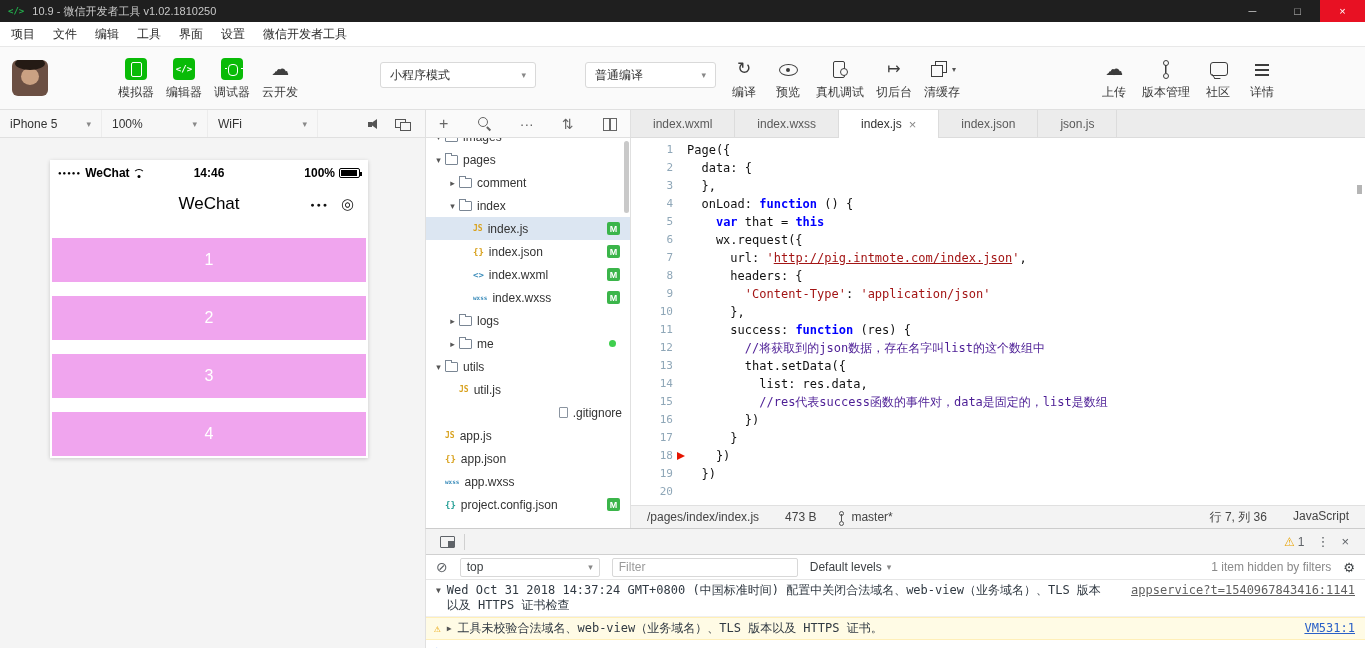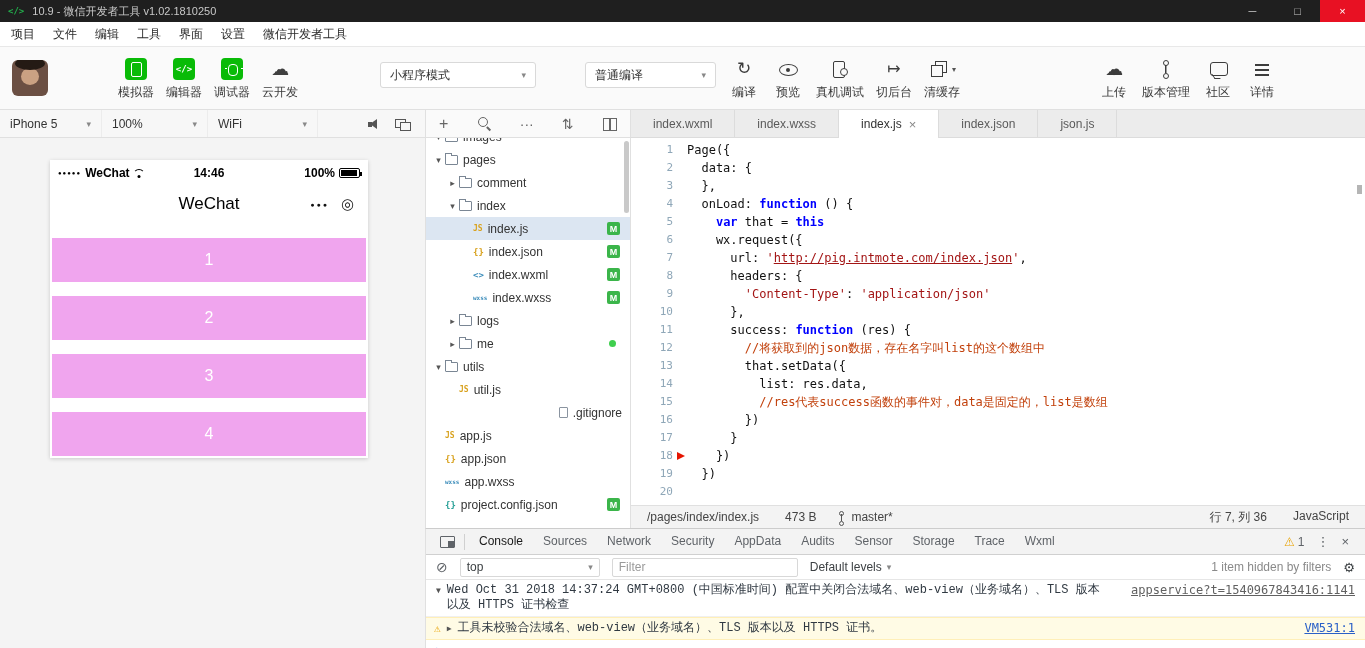--- a/index.html
+++ b/index.html
@@ -127,21 +127,21 @@
 .editor{position:absolute;left:630px;top:138px;width:735px;height:367px;background:#fff;border-left:1px solid #e0e0e0;font-family:"DejaVu Sans Mono",monospace;font-size:12px;overflow:hidden;}
 .gutter{position:absolute;left:0;top:3px;width:56px;}
 .gut-num{height:18px;line-height:18px;text-align:right;padding-right:14px;color:#8fa7b8;font-size:11px;position:relative;}
 .bp{position:absolute;right:2px;top:4.5px;width:0;height:0;border-left:8px solid #e51400;border-top:4.5px solid transparent;border-bottom:4.5px solid transparent;}
 .code{position:absolute;left:56px;top:3px;right:12px;}
 .code-line{height:18px;line-height:18px;white-space:pre;}
 .tok-p{color:#111;}
 .tok-k{color:#0000ff;font-weight:bold;}
 .tok-s{color:#a31515;}
 .tok-u{color:#a31515;text-decoration:underline;}
-.tok-c{color:#c2410c;}
+.tok-c{color:#4c1d95;}
 .ed-marker{position:absolute;right:3px;top:47px;width:5px;height:9px;background:#b5b5b5;}
 .ed-status{position:absolute;left:630px;top:505px;width:735px;height:23px;background:#f3f3f3;border-top:1px solid #e0e0e0;border-left:1px solid #e0e0e0;display:flex;align-items:center;padding:0 16px;color:#444;}
 .ed-status .sp{margin-left:26px;}
 .branch{display:flex;align-items:center;margin-left:22px;}
 .git-mini{position:relative;display:inline-block;width:8px;height:13px;margin-right:5px;background:linear-gradient(#555,#555) 2.5px 3px/1px 7px no-repeat;}
 .git-mini::before{content:"";position:absolute;left:1px;top:0;width:3px;height:3px;border:1px solid #555;border-radius:50%;}
 .git-mini::after{content:"";position:absolute;left:1px;top:10px;width:3px;height:3px;border:1px solid #555;border-radius:50%;}
 .ed-status .right{margin-left:auto;display:flex;gap:26px;}
 
 
@@ -162,21 +162,21 @@
 .dt-context{display:flex;align-items:center;width:140px;height:19px;border:1px solid #d8d8d8;border-radius:2px;padding:0 6px;color:#3c4043;}
 .dt-input{width:186px;height:19px;border:1px solid #d8d8d8;border-radius:2px;padding:0 6px;font-size:12px;font-family:inherit;color:#333;outline:none;}
 .dt-input::placeholder{color:#9a9a9a;}
 .dt-levels{display:flex;align-items:center;gap:5px;color:#3c4043;}
 .dt-levels .caret{margin-left:0;}
 .dt-hidden{margin-left:auto;color:#8a8a8a;}
 .dt-gear{color:#3c4043;font-size:13px;}
 .dt-msgs{font-family:"DejaVu Sans Mono",monospace;font-size:12px;color:#303942;}
 .msg{display:flex;align-items:flex-start;padding:3px 10px 3px 8px;border-bottom:1px solid #f0f0f0;}
 .msg-tri{font-size:8px;color:#555;margin:3px 6px 0 2px;flex:none;}
-.msg-text{flex:1;line-height:15px;font-family:Liberation Mono, monospace;}
+.msg-text{flex:1;line-height:15px;}
 .msg-src{margin-left:20px;flex:none;color:#616161;text-decoration:underline;}
 .msg.warning{background:var(--warning-bg,#fffbe5);border-top:1px solid #ffefb8;border-bottom:1px solid #ffefb8;}
 .warn-ic{color:#e8a200;font-size:11px;margin:1px 4px 0 0;flex:none;}
 .msg.warning .msg-src{color:#2a60c8;}
 .console-prompt{padding:3px 8px;color:#367cf1;font-weight:bold;font-size:13px;line-height:13px;font-family:"DejaVu Sans Mono",monospace;}
 </style>
 </head>
 <body>
 
 <div class="app">
@@ -529,32 +529,20 @@
     <span class="right">
       <span>行 7, 列 36</span>
       <span>JavaScript</span>
     </span>
   </div>
 
   <div class="devtools">
     <div class="dt-tabbar">
       <span class="ic-inspect-icon"></span>
       <span class="dt-sep"></span>
-      <div id="dt-tabs" style="display:flex">
-          <div class="dt-tab active">Console</div>
-          <div class="dt-tab">Sources</div>
-          <div class="dt-tab">Network</div>
-          <div class="dt-tab">Security</div>
-          <div class="dt-tab">AppData</div>
-          <div class="dt-tab">Audits</div>
-          <div class="dt-tab">Sensor</div>
-          <div class="dt-tab">Storage</div>
-          <div class="dt-tab">Trace</div>
-          <div class="dt-tab">Wxml</div>
-        </div>
       <div class="dt-right">
         <span class="warn-cluster">
           <span class="warn-glyph">⚠</span>
           <span>1</span>
         </span>
         <span class="dt-ic">⋮</span>
         <span class="dt-ic">×</span>
       </div>
     </div>
     <div class="dt-filter">

